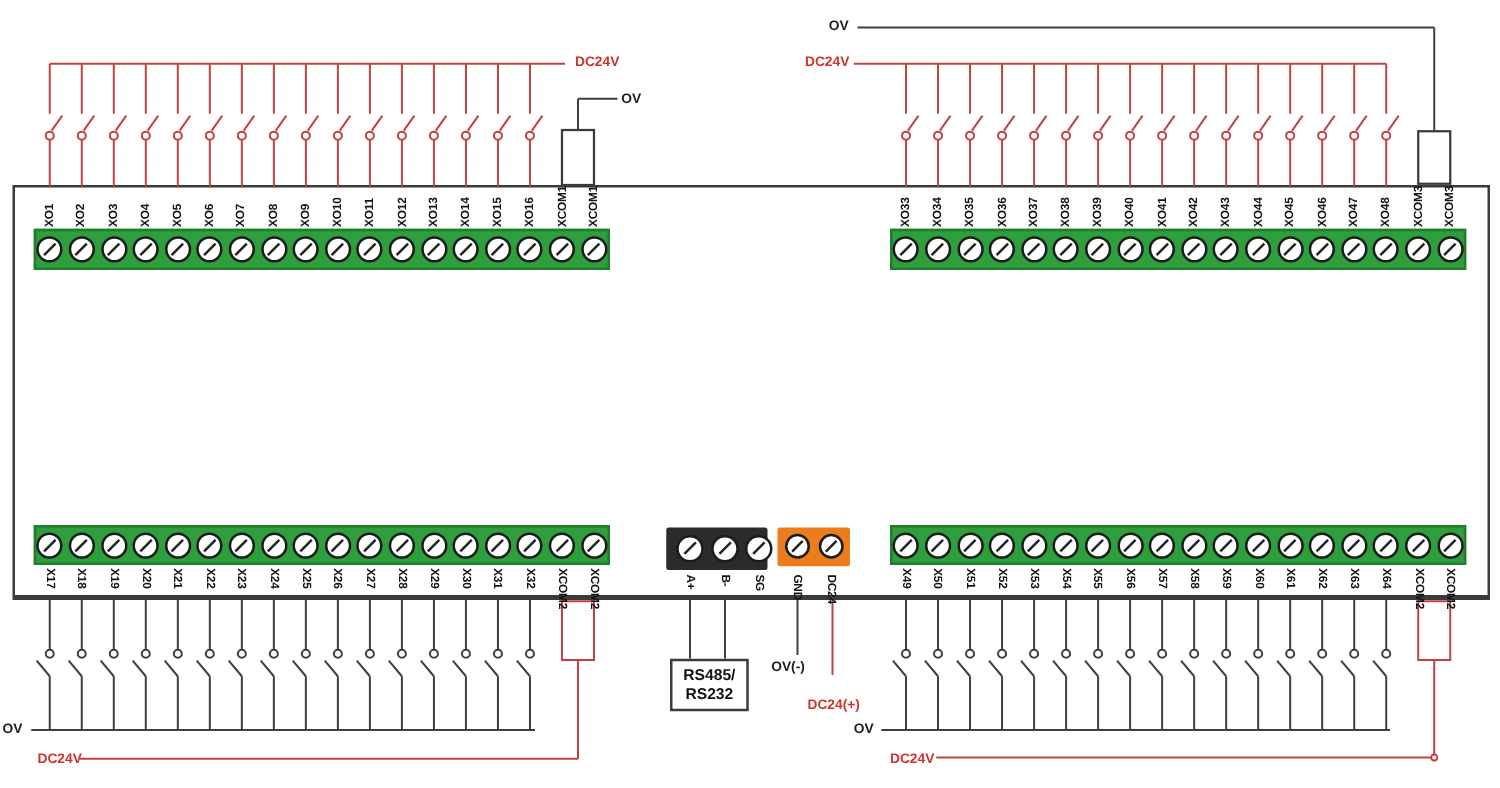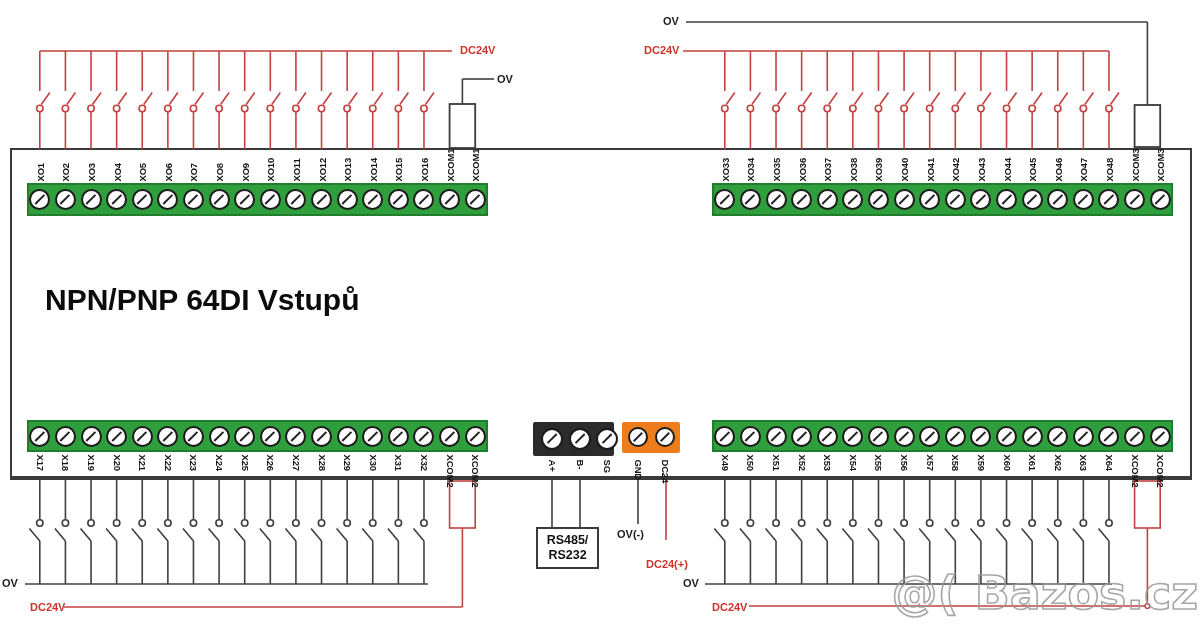--- a/index.html
+++ b/index.html
@@ -329,21 +329,20 @@
       <rect x="1134.5833333333333" y="481" width="25.61111111111111" height="47" fill="#fff" stroke="#c14240" stroke-width="1.6"></rect>
       <line x1="1147.388888888889" y1="528" x2="1147.388888888889" y2="606" stroke="#c14240" stroke-width="1.6"></line>
       <line x1="749" y1="606" x2="1147.388888888889" y2="606" stroke="#c14240" stroke-width="1.6"></line>
       <circle cx="1147.388888888889" cy="606" r="2.4" fill="#fff" stroke="#c14240" stroke-width="1.4"></circle>
       <line x1="552" y1="480" x2="552" y2="527" stroke="#3f3f3f" stroke-width="1.6"></line>
       <line x1="580" y1="480" x2="580" y2="527" stroke="#3f3f3f" stroke-width="1.6"></line>
       <line x1="638" y1="480" x2="638" y2="524" stroke="#3f3f3f" stroke-width="1.6"></line>
       <line x1="666" y1="480" x2="666" y2="540" stroke="#c14240" stroke-width="1.6"></line>
     </svg>
 
-  <div class="title">NPN/PNP 64DI Vstupů</div>
 
 
   <div class="serial-box">
     <span>RS485/</span>
     <span>RS232</span>
   </div>
 
   <div class="comm-block" id="serial-block" style="left: 533px; top: 422px; width: 81px; height: 34px; background: rgb(43, 43, 43);"></div>
   <div class="comm-block" id="power-block" style="left: 622px; top: 422px; width: 58px; height: 31px; background: rgb(237, 125, 28);"></div>
 
@@ -351,23 +350,20 @@
   <div class="power-label dark" style="left:497px;top:73px;">OV</div>
   <div class="power-label dark" style="left:663px;top:15px;">OV</div>
   <div class="power-label red" style="left: 644px; top: 44px; color: rgb(203, 53, 43);">DC24V</div>
   <div class="power-label dark" style="left:2px;top:577px;">OV</div>
   <div class="power-label red" style="left: 30px; top: 601px; color: rgb(203, 53, 43);">DC24V</div>
   <div class="power-label dark" style="left:683px;top:577px;">OV</div>
   <div class="power-label red" style="left: 712px; top: 601px; color: rgb(203, 53, 43);">DC24V</div>
   <div class="power-label dark" style="left:617px;top:528px;">OV(-)</div>
   <div class="power-label red" style="left: 646px; top: 558px; color: rgb(203, 53, 43);">DC24(+)</div>
 
-  <div class="watermark">
-    <span>@(</span><span> </span><span>Bazos.cz</span>
-  </div>
 
 <div class="strip" style="left: 27px; top: 183px; width: 461px; height: 33px; background: rgb(47, 158, 60); border-color: rgb(31, 125, 43);"></div>
     <div class="screw" style="left: 29.3056px; top: 189px; width: 21px; height: 21px;">
       <div class="slash"></div>
     </div>
     <div class="vlabel up" style="left: 7.80556px; top: 143.5px; width: 64px;">XO1</div>
     <div class="screw" style="left: 54.9167px; top: 189px; width: 21px; height: 21px;">
       <div class="slash"></div>
     </div>
     <div class="vlabel up" style="left: 33.4167px; top: 143.5px; width: 64px;">XO2</div>

